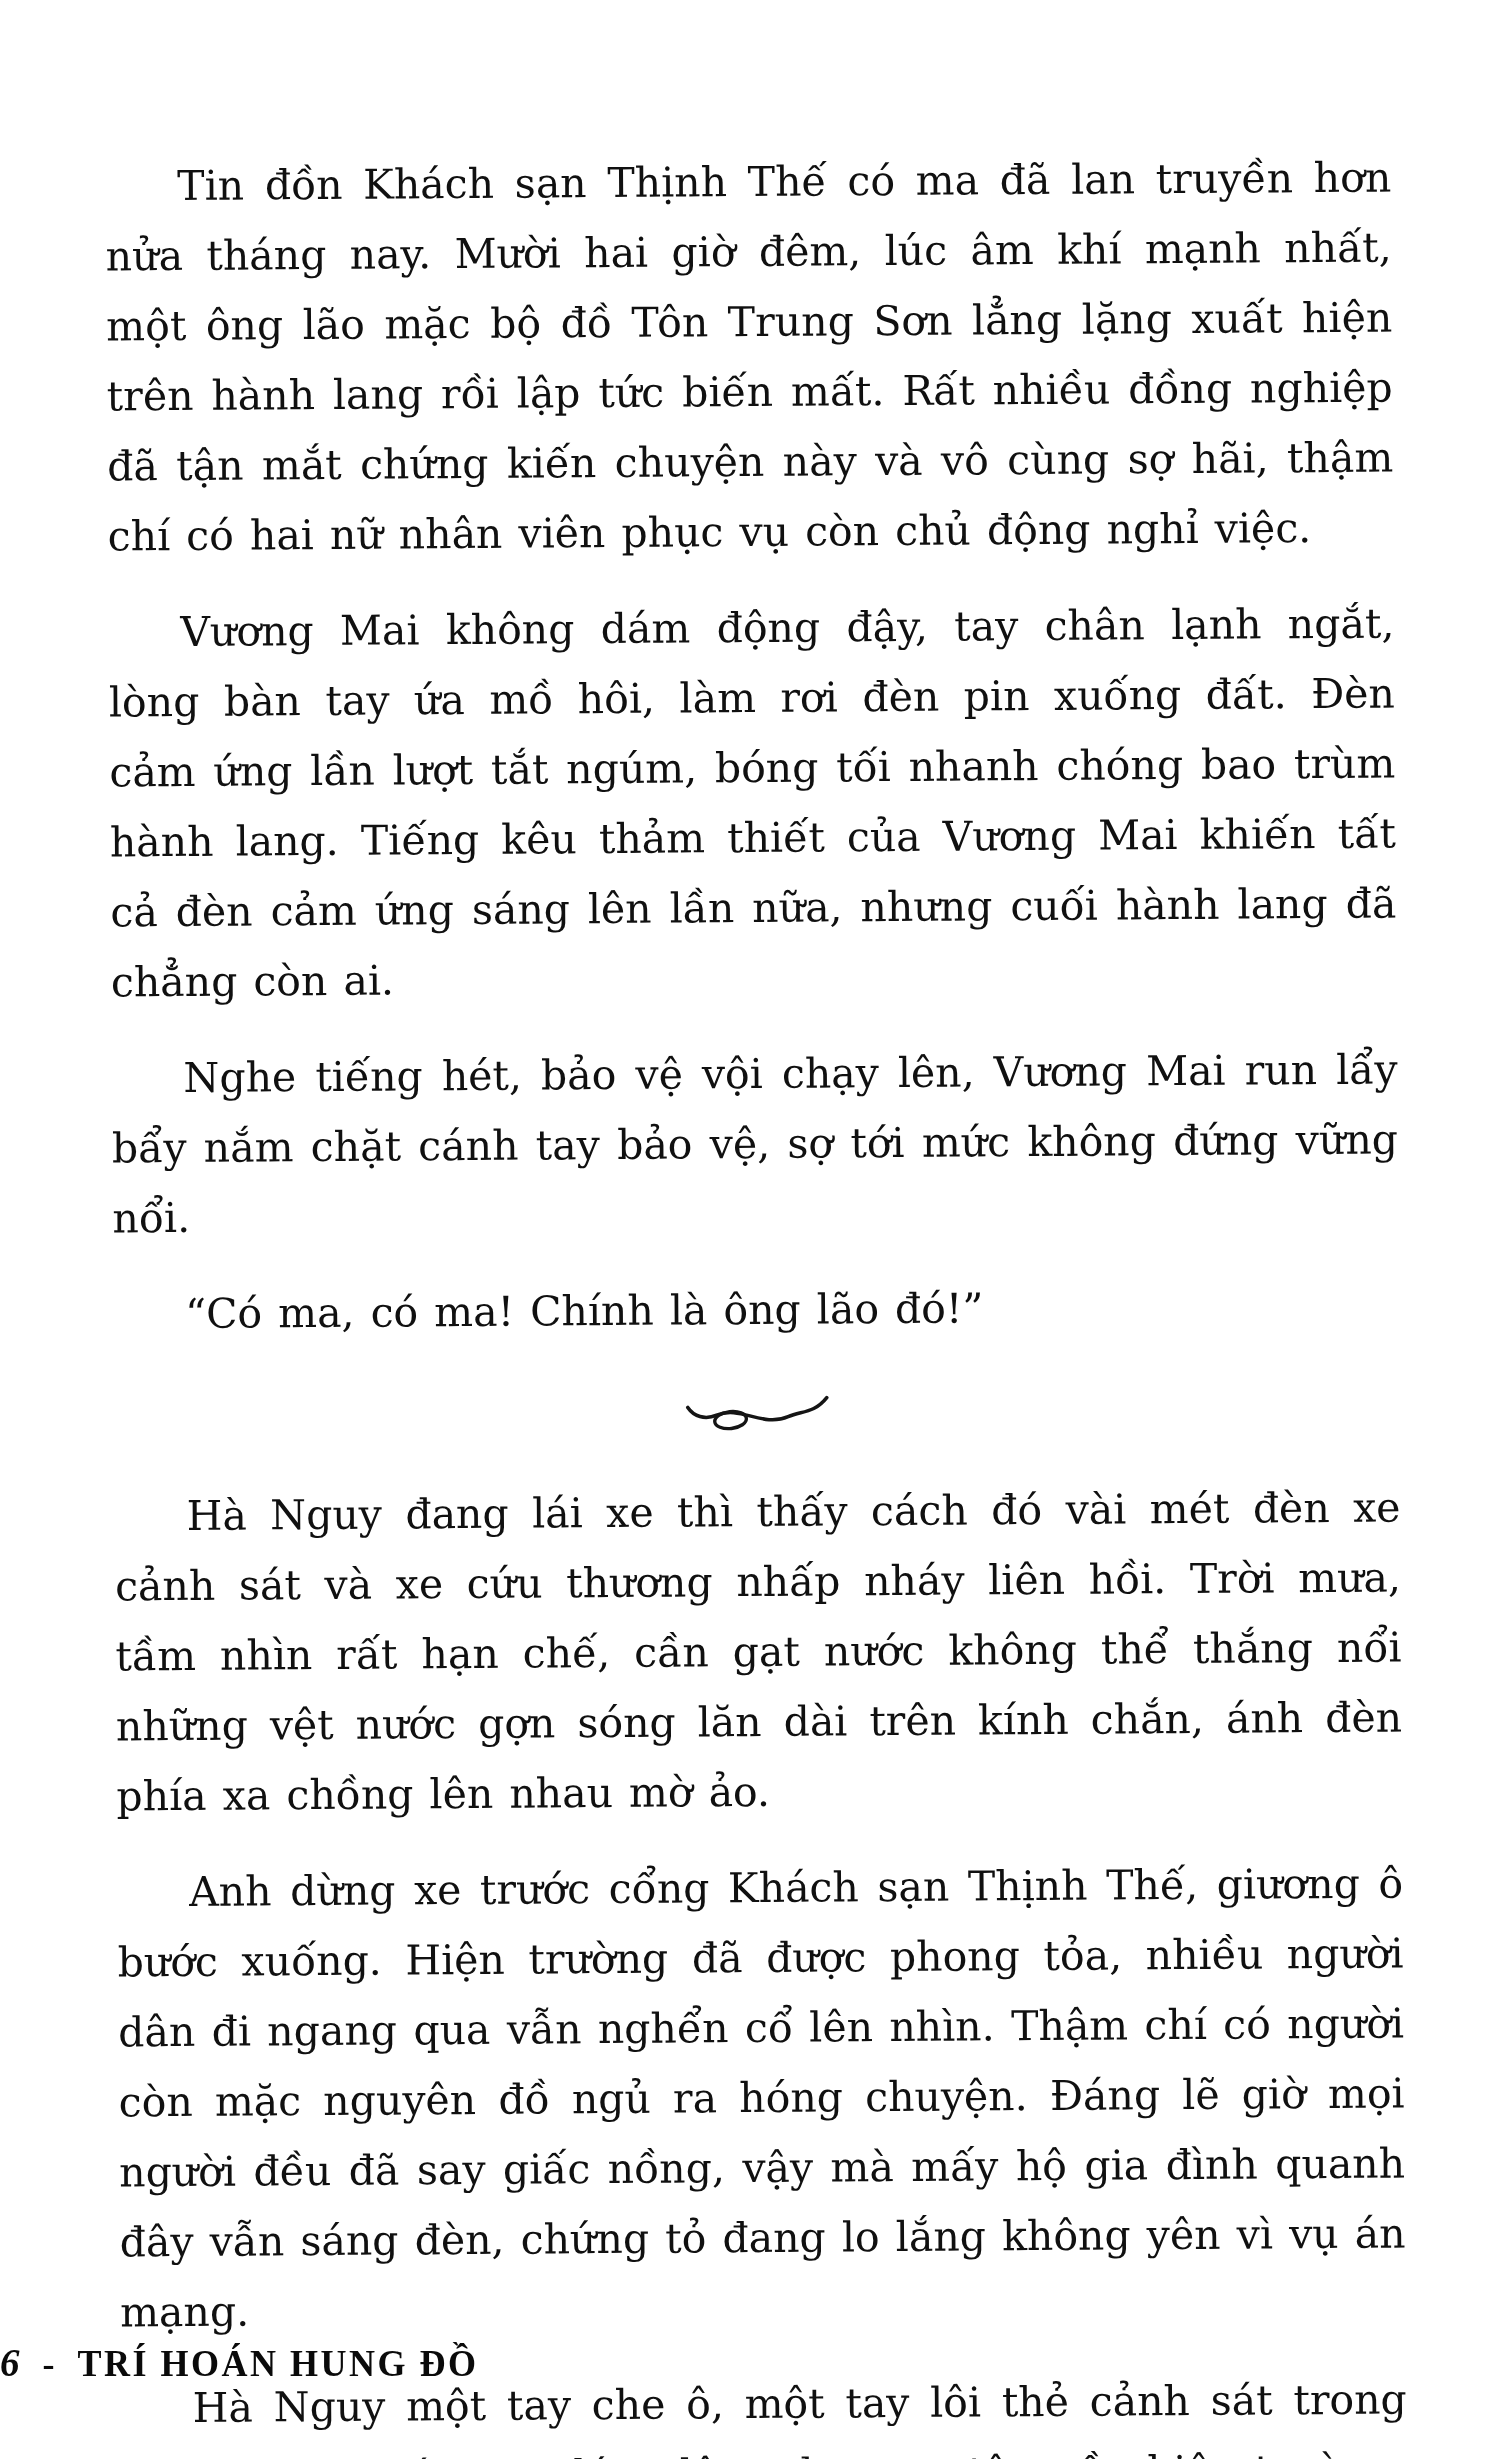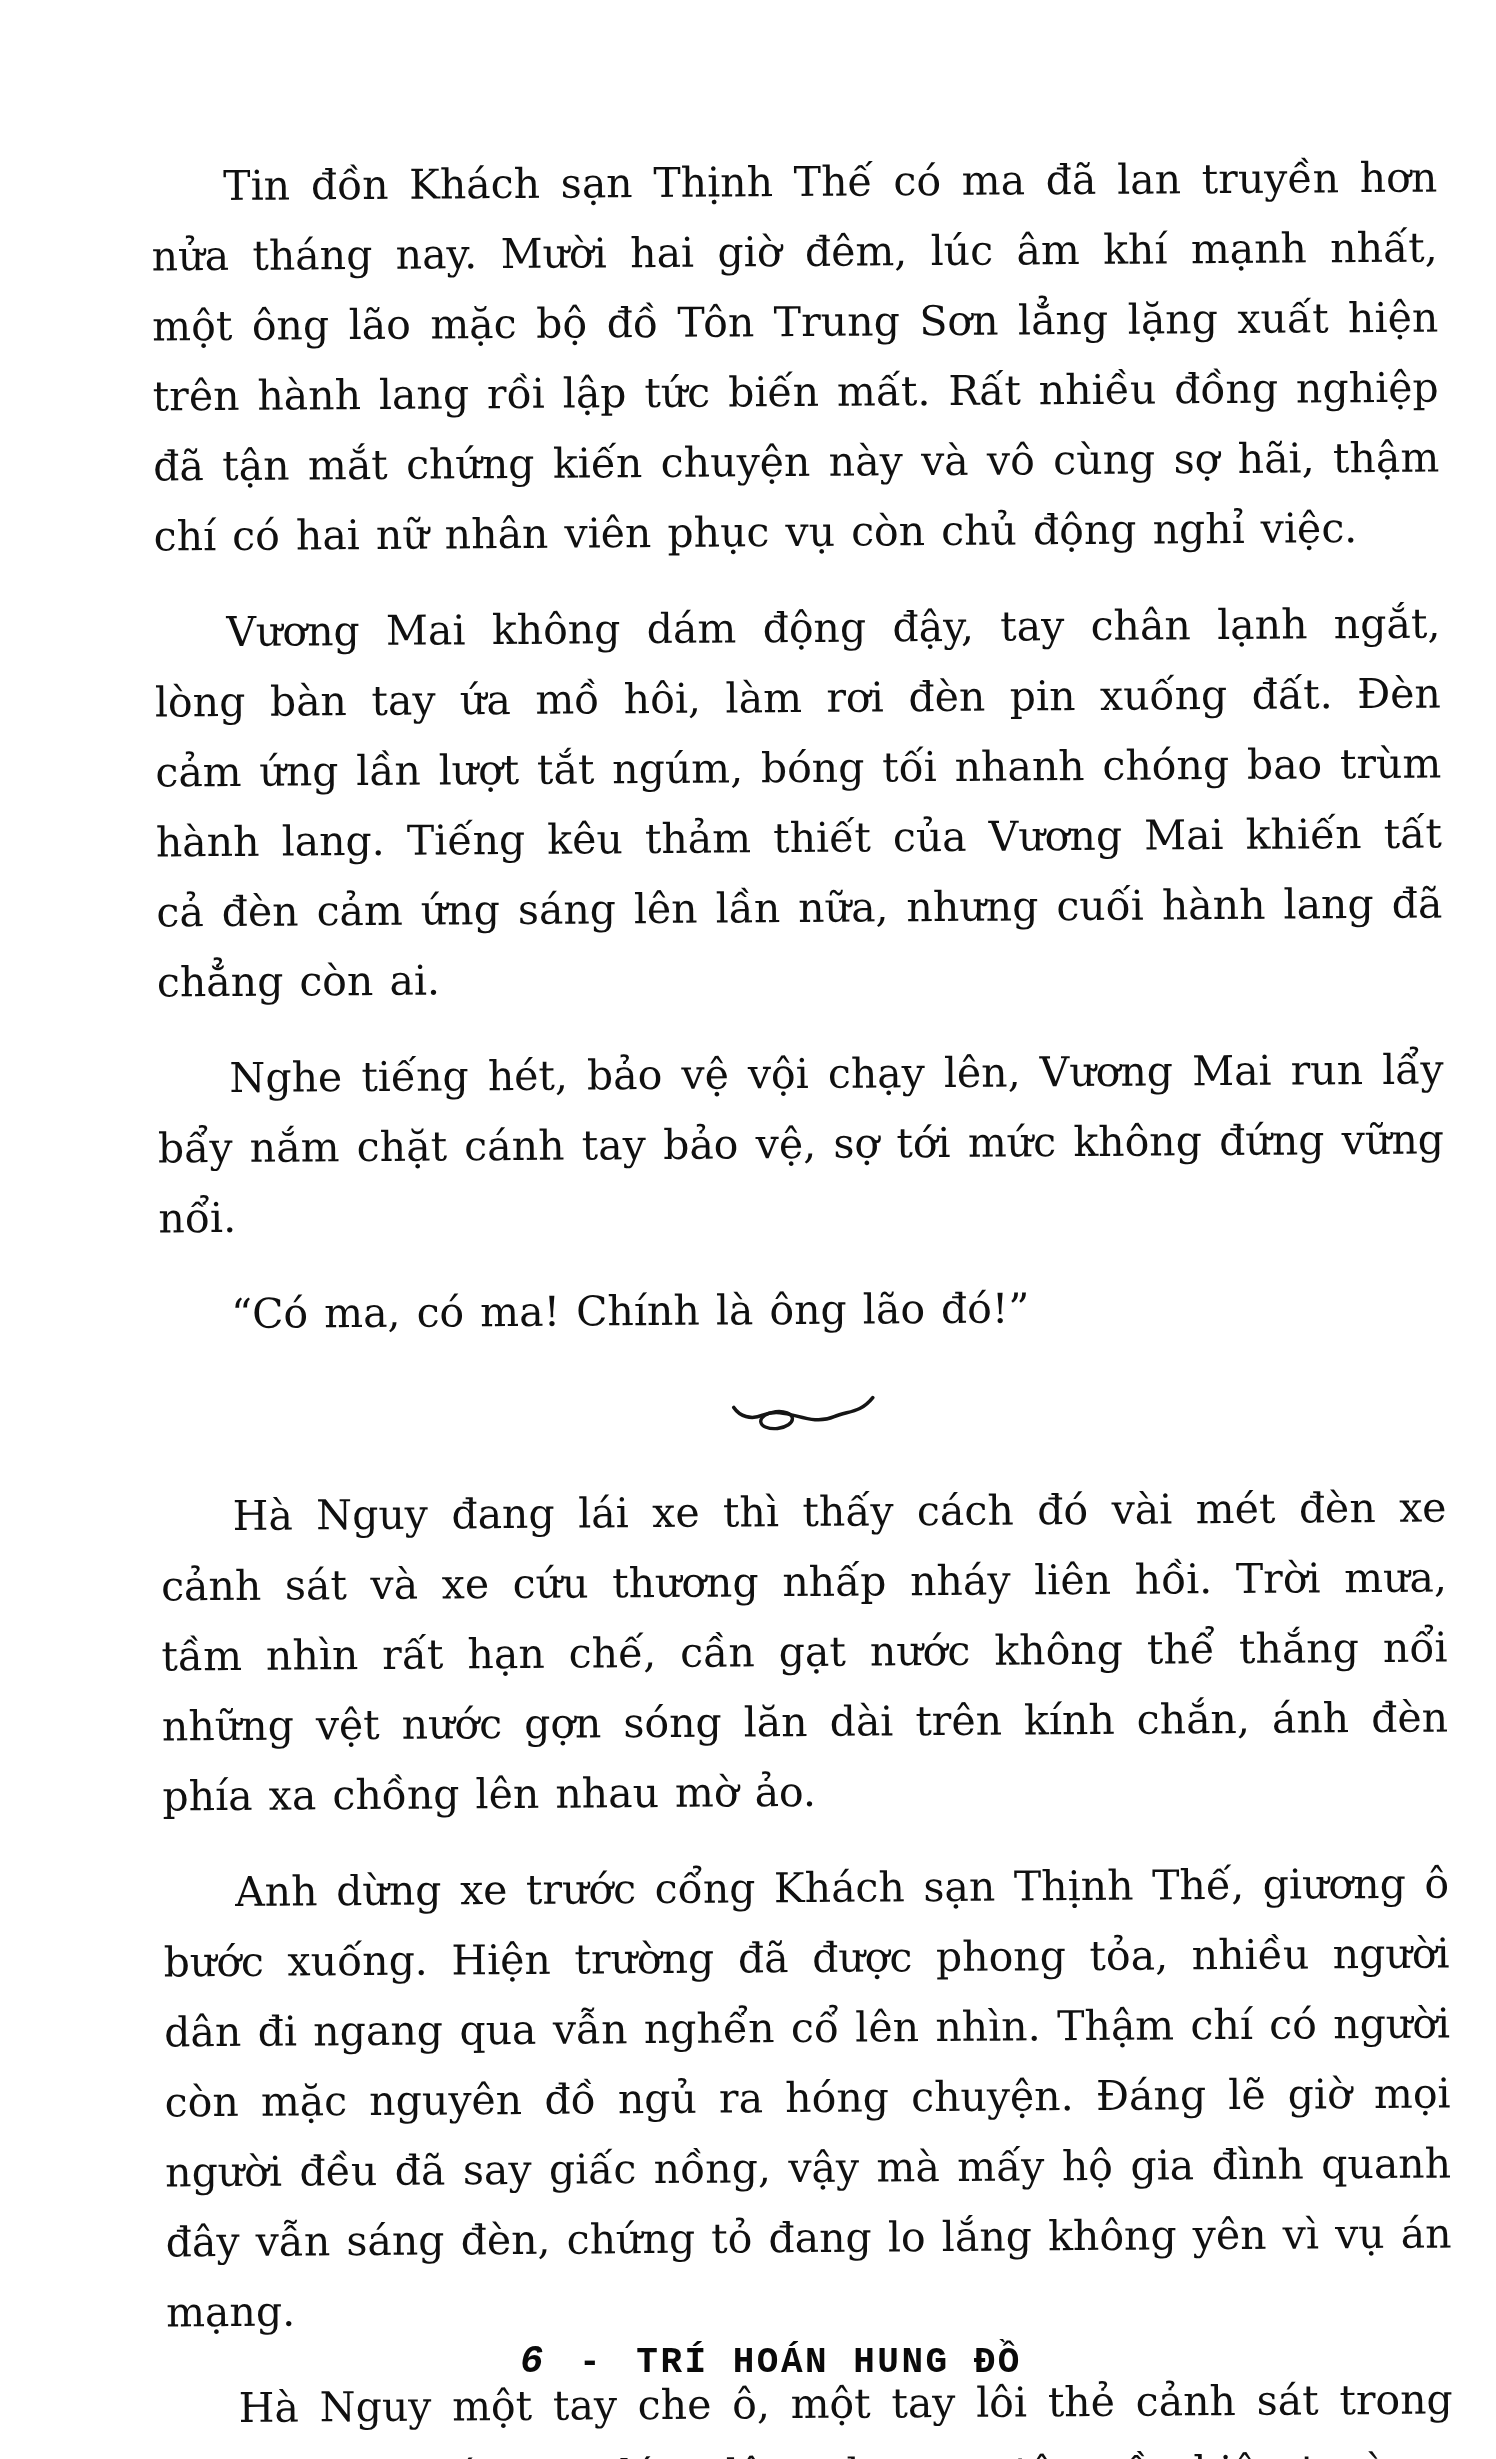--- a/index.html
+++ b/index.html
@@ -10,21 +10,20 @@
     width: 1496px;
     height: 2460px;
     background: #ffffff;
     position: relative;
     overflow: hidden;
   }
   .page {
     position: absolute;
     inset: 0;
     background: #ffffff;
-    margin-left: 46px;
   }
   .text-block {
     position: absolute;
     left: 105px;
     top: 147px;
     width: 1286px;
     font-family: "DejaVu Serif", "Liberation Serif", serif;
     font-size: 41px;
     line-height: 70px;
     color: #101010;
@@ -44,22 +43,22 @@
   }
   .divider svg {
     display: inline-block;
     vertical-align: middle;
   }
   .footer {
     position: absolute;
     top: 2340px;
     left: 0;
     width: 100%;
-    text-align: center;
-    font-family: Liberation Mono, monospace;
+    text-align: left;
+    font-family: Liberation Serif, serif;
     font-weight: 700;
     font-size: 36px;
     color: #0a0a0a;
     white-space: nowrap;
   }
   .footer .pagenum {
     font-style: italic;
     font-size: 39px;
     margin-right: 14px;
   }

